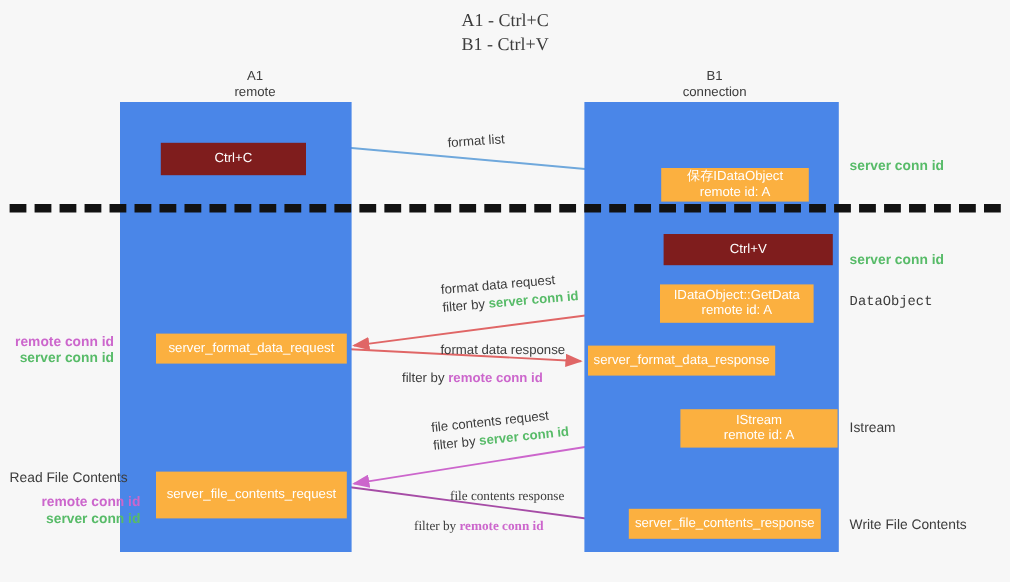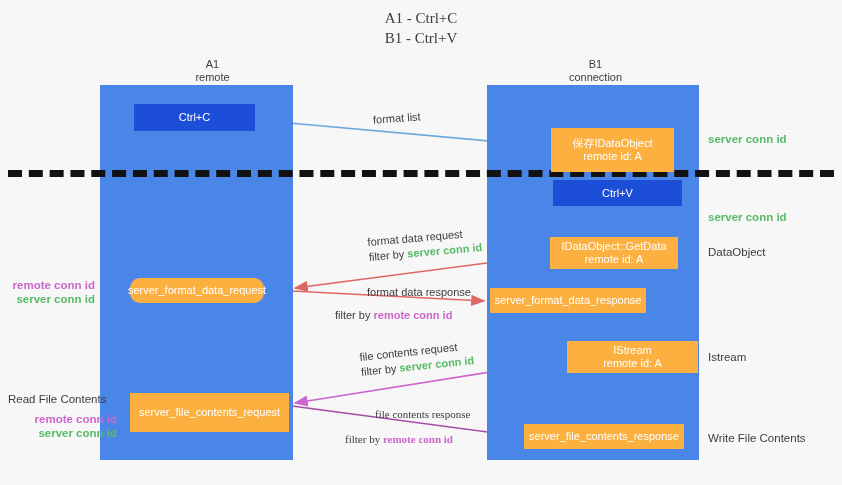--- a/index.html
+++ b/index.html
@@ -65,46 +65,46 @@
     display: flex;
     flex-direction: column;
     align-items: center;
     justify-content: center;
     color: #ffffff;
     font-size: 11px;
     line-height: 13px;
     text-align: center;
     padding: 3px 6px;
   }
-  .node.green { background: #1d4ed8; }
+  .node.green { background: #7f1d1d; margin-top: 15px; }
   .node.orange { background: #fbb040; }
   .node .l2 { display: block; }
 
   #n-ctrlc  { left: 134px; top: 104px; width: 121px; height: 27px; }
-  #n-idata  { left: 551px; top: 128px; width: 123px; height: 44px; }
-  #n-ctrlv  { left: 553px; top: 180px; width: 129px; height: 26px; }
+  #n-idata  { left: 551px; top: 140px; width: 123px; height: 28px; }
+  #n-ctrlv  { left: 553px; top: 180px; width: 141px; height: 26px; }
   #n-getdata{ left: 550px; top: 237px; width: 128px; height: 32px; }
-  #n-sfdreq { left: 130px; top: 278px; width: 134px; height: 25px; border-radius: 10px; }
+  #n-sfdreq { left: 130px; top: 278px; width: 159px; height: 25px; }
   #n-sfdres { left: 490px; top: 288px; width: 156px; height: 25px; }
   #n-istream{ left: 567px; top: 341px; width: 131px; height: 32px; }
   #n-sfcreq { left: 130px; top: 393px; width: 159px; height: 39px; }
   #n-sfcres { left: 524px; top: 424px; width: 160px; height: 25px; }
 
   
   .side-label {
     font-size: 11.5px;
     line-height: 14px;
     color: #3c3c3c;
   }
   .green-txt { color: #57bb68; font-weight: bold; }
   .magenta-txt { color: #cc66cc; font-weight: bold; }
 
   #lbl-srv1 { left: 708px; top: 132px; }
   #lbl-srv2 { left: 708px; top: 210px; }
-  #lbl-dataobject { left: 708px; top: 245px; }
+  #lbl-dataobject { left: 708px; top: 245px; font-family: Liberation Mono, monospace; }
   #lbl-istream { left: 708px; top: 350px; }
   #lbl-writefile { left: 708px; top: 431px; }
 
   #lbl-left-ids {
     left: 10px; top: 278px;
     font-size: 11.5px; line-height: 14px;
     text-align: right; width: 85px;
   }
   #lbl-read-file {
     left: 8px; top: 392px;

